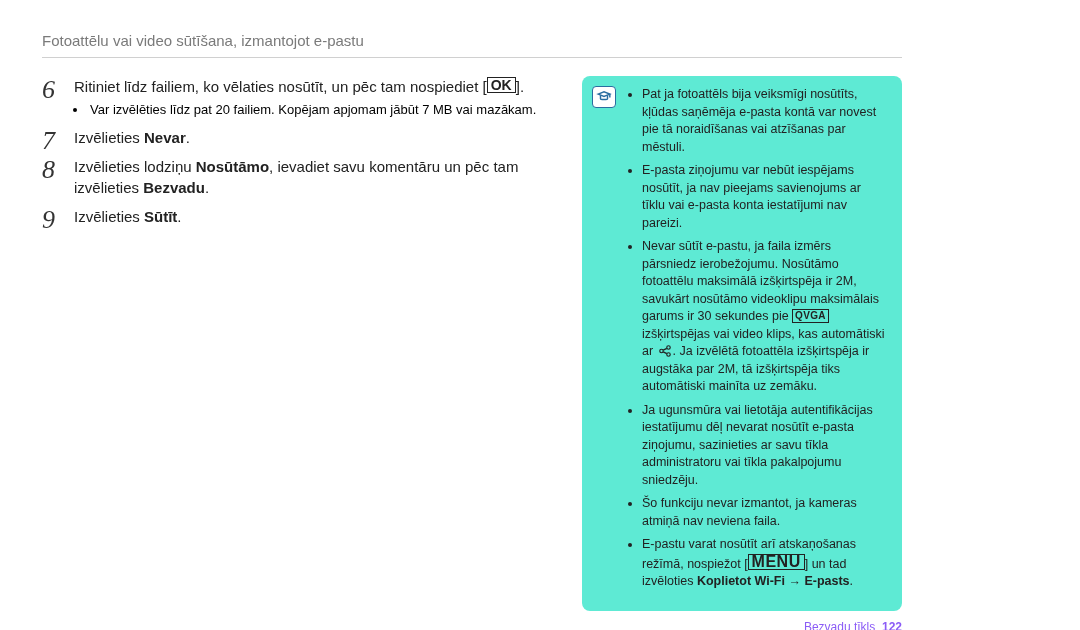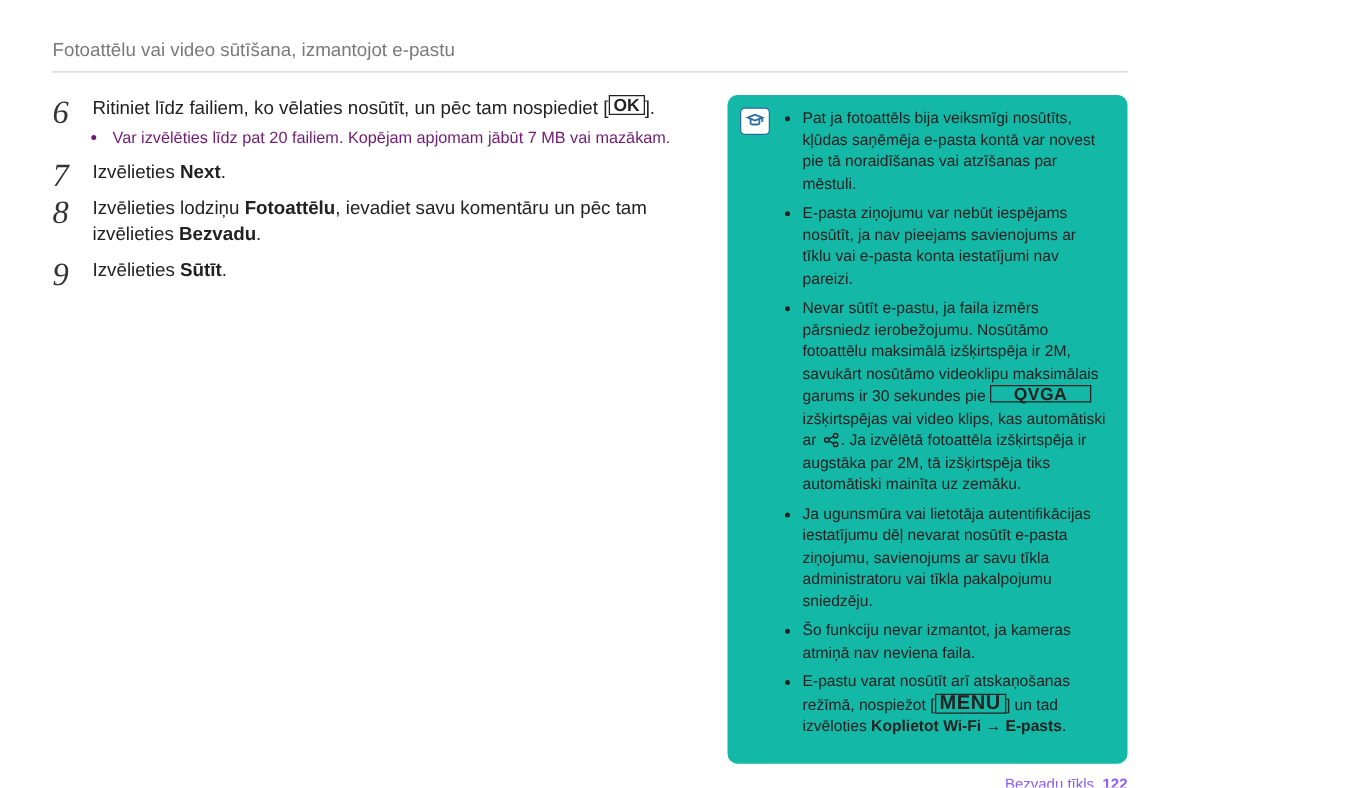--- a/index.html
+++ b/index.html
@@ -34,21 +34,21 @@
     gap: 30px;
     flex: 1;
   }
   .col-left {
     width: 510px;
   }
   .col-right {
     flex: 1;
   }
   .note-box {
-    background: #14b8a6;
+    background: #5eead4;
     border-radius: 8px;
     padding: 10px 16px 14px 44px;
     position: relative;
     font-size: 12.5px;
   }
   .note-icon {
     position: absolute;
     left: 10px;
     top: 10px;
     width: 22px;
@@ -83,21 +83,21 @@
     font-style: italic;
     font-family: "Times New Roman", serif;
     color: #333;
     font-weight: 500;
   }
   .sub-bullets {
     list-style: disc;
     margin: 4px 0 8px 14px;
     padding: 0;
     font-size: 13px;
-    color: #701a75;
+    color: #000000;
   }
   .sub-bullets li {
     margin-bottom: 4px;
     padding-left: 2px;
   }
   .note-box ul {
     list-style: disc;
     margin: 0;
     padding-left: 16px;
   }
@@ -116,22 +116,22 @@
     padding: 0 3px;
     font-size: 16px;
     font-weight: bold;
     letter-spacing: 0.5px;
     line-height: 14px;
     vertical-align: 1px;
   }
   .qvga {
     display: inline-block;
     border: 1px solid #222;
-    padding: 0 18px;
-    font-size: 14px;
+    padding: 0 2px;
+    font-size: 10px;
     font-weight: bold;
     letter-spacing: 0.3px;
     line-height: 12px;
     vertical-align: 1px;
   }
   .icon-ok {
     display: inline-block;
     border: 1.3px solid #222;
     padding: 0 3px;
     font-size: 14px;
@@ -162,26 +162,26 @@
         <li>
           <span class="num">6</span>
           <span>Ritiniet līdz failiem, ko vēlaties nosūtīt, un pēc tam nospiediet [</span><span class="icon-ok">OK</span><span>].</span>
           <ul class="sub-bullets">
             <li>Var izvēlēties līdz pat 20 failiem. Kopējam apjomam jābūt 7 MB vai mazākam.</li>
           </ul>
         </li>
 
         <li>
           <span class="num">7</span>
-          <span>Izvēlieties </span><b>Next</b><span>.</span>
+          <span>Izvēlieties </span><b>Nevar</b><span>.</span>
         </li>
 
         <li>
           <span class="num">8</span>
-          <span>Izvēlieties lodziņu </span><b>Fotoattēlu</b><span>, ievadiet savu komentāru un pēc tam izvēlieties </span><b>Bezvadu</b><span>.</span>
+          <span>Izvēlieties lodziņu </span><b>Nosūtāmo</b><span>, ievadiet savu komentāru un pēc tam izvēlieties </span><b>Bezvadu</b><span>.</span>
         </li>
 
         <li>
           <span class="num">9</span>
           <span>Izvēlieties </span><b>Sūtīt</b><span>.</span>
         </li>
 
       </ol>
     </div>
 
@@ -200,21 +200,21 @@
           <li>
             <span>Nevar sūtīt e-pastu, ja faila izmērs pārsniedz ierobežojumu. Nosūtāmo fotoattēlu maksimālā izšķirtspēja ir 2M, savukārt nosūtāmo videoklipu maksimālais garums ir 30 sekundes pie </span><span class="qvga">QVGA</span><span> izšķirtspējas vai video klips, kas automātiski ar </span><span class="icon-inline">
                 <svg width="14" height="14" viewBox="0 0 24 24" fill="none" stroke="#222" stroke-width="2">
                   <circle cx="6" cy="12" r="3"></circle>
                   <circle cx="18" cy="6" r="3"></circle>
                   <circle cx="18" cy="18" r="3"></circle>
                   <path d="M9 10.5 L15 7.5 M9 13.5 L15 16.5"></path>
                 </svg>
               </span><span>. Ja izvēlētā fotoattēla izšķirtspēja ir augstāka par 2M, tā izšķirtspēja tiks automātiski mainīta uz zemāku.</span>
           </li>
-          <li>Ja ugunsmūra vai lietotāja autentifikācijas iestatījumu dēļ nevarat nosūtīt e-pasta ziņojumu, savienojums ar savu tīkla administratoru vai tīkla pakalpojumu sniedzēju.</li>
+          <li>Ja ugunsmūra vai lietotāja autentifikācijas iestatījumu dēļ nevarat nosūtīt e-pasta ziņojumu, sazinieties ar savu tīkla administratoru vai tīkla pakalpojumu sniedzēju.</li>
           <li>Šo funkciju nevar izmantot, ja kameras atmiņā nav neviena faila.</li>
           <li>
             <span>E-pastu varat nosūtīt arī atskaņošanas režīmā, nospiežot [</span><span class="icon-menu">MENU</span><span>] un tad izvēloties </span><b>Koplietot Wi-Fi → E-pasts</b><span>.</span>
           </li>
         </ul>
       </div>
     </div>
 
   </div>
 

